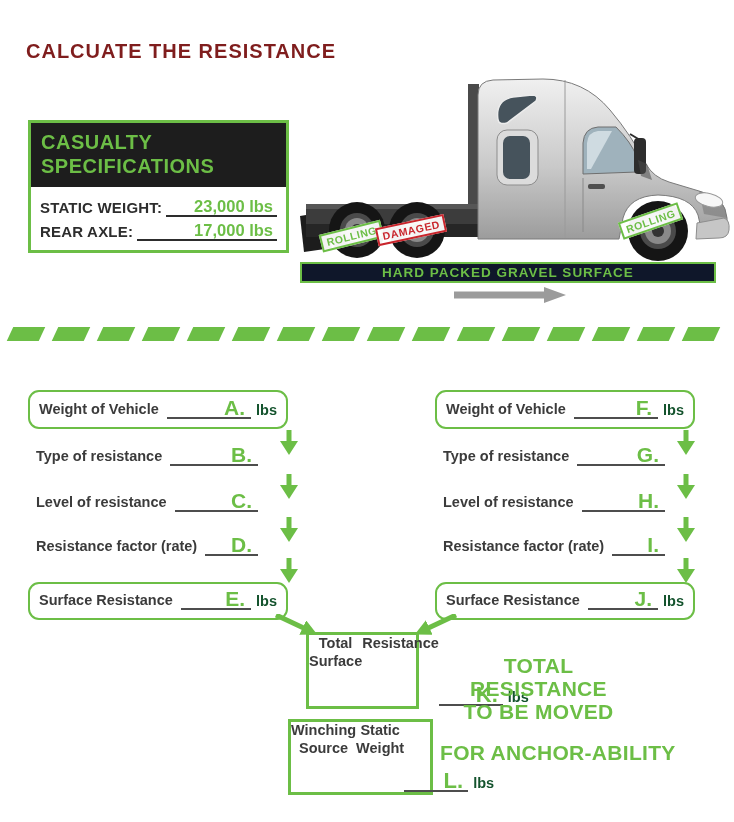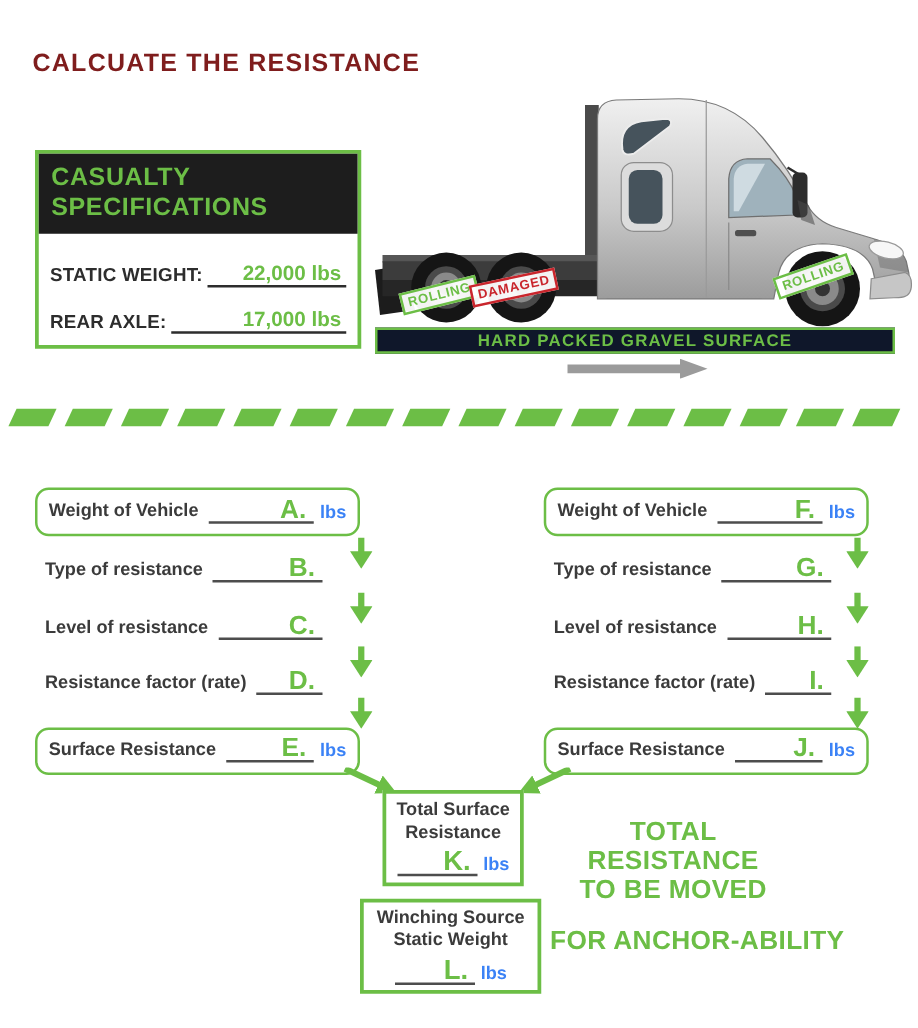--- a/index.html
+++ b/index.html
@@ -7,21 +7,21 @@
   .canvas { position:relative; width:734px; height:822px; background:#fff; overflow:hidden; }
 
   .title { position:absolute; left:26px; top:12px; font-size:20px; font-weight:bold;
            letter-spacing:1px; color:#7f1d1d; white-space:nowrap;margin-top:28px; }
 
   
   .spec-box { position:absolute; left:28px; top:120px; width:261px; border:3px solid #6cbe46; background:#fff; }
   .spec-head { background:#1d1d1d; color:#6cbe46; font-weight:bold; font-size:20px;
                line-height:1.18; padding:8px 10px 9px; letter-spacing:0.5px; }
   .spec-body { padding:6px 9px 9px; }
-  .spec-row { display:flex; align-items:flex-end; margin-top:17px; }
+  .spec-row { display:flex; align-items:flex-end; margin-top:4px; }
   .spec-label { font-size:15px; font-weight:bold; color:#2d2d2d; white-space:nowrap; letter-spacing:0.2px; padding-bottom:1px; }
   .spec-line { flex:1; border-bottom:2.5px solid #2d2d2d; text-align:right; font-size:16.5px;
                font-weight:bold; color:#6cbe46; padding:0 4px 0 0; white-space:nowrap; line-height:1.1; margin-left:4px; }
 
   
   .truck-svg { position:absolute; left:300px; top:68px; }
   .stamp { position:absolute; background:rgba(255,255,255,0.95); border:2px solid; font-weight:bold;
            font-size:10.5px; padding:0 4px; letter-spacing:0.6px; line-height:1.35; }
   .stamp.ok  { color:#6cbe46; border-color:#6cbe46; }
   .stamp.bad { color:#c9252c; border-color:#c9252c; }
@@ -36,39 +36,39 @@
 
   
   .dashes { position:absolute; left:10px; top:327px; display:flex; gap:13px; }
   .dash { width:32px; height:14px; background:#6cbe46; transform:skewX(-25deg); }
 
   
   .ws-row { position:absolute; display:flex; align-items:flex-end;border-radius:11px; }
   .ws-label { font-size:14.5px; font-weight:bold; color:#3b3b3b; white-space:nowrap; line-height:1.2; padding-bottom:1px; }
   .ws-line { flex:1; border-bottom:2px solid #4d4d4d; text-align:right; margin-left:8px; padding:0 6px 0 0; line-height:0.8; }
   .ws-letter { font-size:21px; font-weight:bold; color:#6cbe46; }
-  .ws-unit { font-size:14.5px; font-weight:bold; color:#3b82f6; margin-left:5px; padding-bottom:1px; }
+  .ws-unit { font-size:14.5px; font-weight:bold; color:#14532d; margin-left:5px; padding-bottom:1px; }
   .ws-boxed { border:2.5px solid #6cbe46; background:#fff; padding:6px 9px 8px; }
 
   #rowA { left:28px;  top:390px; width:260px; height:39px; }
   #rowB { left:36px;  top:441px; width:222px; height:25px; }
   #rowC { left:36px;  top:487px; width:222px; height:25px; }
   #rowD { left:36px;  top:531px; width:222px; height:25px; }
   #rowE { left:28px;  top:582px; width:260px; height:38px; }
   #rowF { left:435px; top:390px; width:260px; height:39px; }
   #rowG { left:443px; top:441px; width:222px; height:25px; }
   #rowH { left:443px; top:487px; width:222px; height:25px; }
   #rowI { left:443px; top:531px; width:222px; height:25px; }
   #rowJ { left:435px; top:582px; width:260px; height:38px; }
 
   .flow-arrow { position:absolute; width:18px; height:25px; }
 
   
   .kl-box { position:absolute; border:3px solid #6cbe46; background:#fff; text-align:center;
-            display:flex; flex-direction:column; justify-content:center; }
+            display:flex; flex-direction:row; }
   .kl-title { font-size:14.5px; font-weight:bold; color:#3b3b3b; line-height:1.22; }
   .kl-answer { display:flex; justify-content:center; align-items:flex-end; margin-top:5px; }
   .kl-line { width:64px; border-bottom:2px solid #4d4d4d; text-align:right; padding:0 5px 0 0; line-height:0.8; }
   .kl-letter { font-size:22px; font-weight:bold; color:#6cbe46; }
   #k-box { left:306px; top:632px; width:113px; height:77px; }
   #l-box { left:288px; top:719px; width:145px; height:76px; }
 
   .caption { position:absolute; color:#6cbe46; font-weight:bold; font-size:21px; line-height:1.1; letter-spacing:0.3px; }
   #cap-total  { left:436px; top:654px; width:205px; text-align:center; }
   #cap-anchor { left:440px; top:741px; white-space:nowrap; }
@@ -83,21 +83,21 @@
   <div class="title">CALCUATE THE RESISTANCE</div>
 
   <div class="spec-box">
     <div class="spec-head">
       <div>CASUALTY</div>
       <div>SPECIFICATIONS</div>
     </div>
     <div class="spec-body">
       <div class="spec-row">
         <span class="spec-label">STATIC WEIGHT:</span>
-        <span class="spec-line">22,000 lbs</span>
+        <span class="spec-line">23,000 lbs</span>
       </div>
       <div class="spec-row">
         <span class="spec-label">REAR AXLE:</span>
         <span class="spec-line">17,000 lbs</span>
       </div>
     </div>
   </div>
 
   <svg class="truck-svg" width="430" height="197" viewBox="0 0 430 197">
     <defs>

